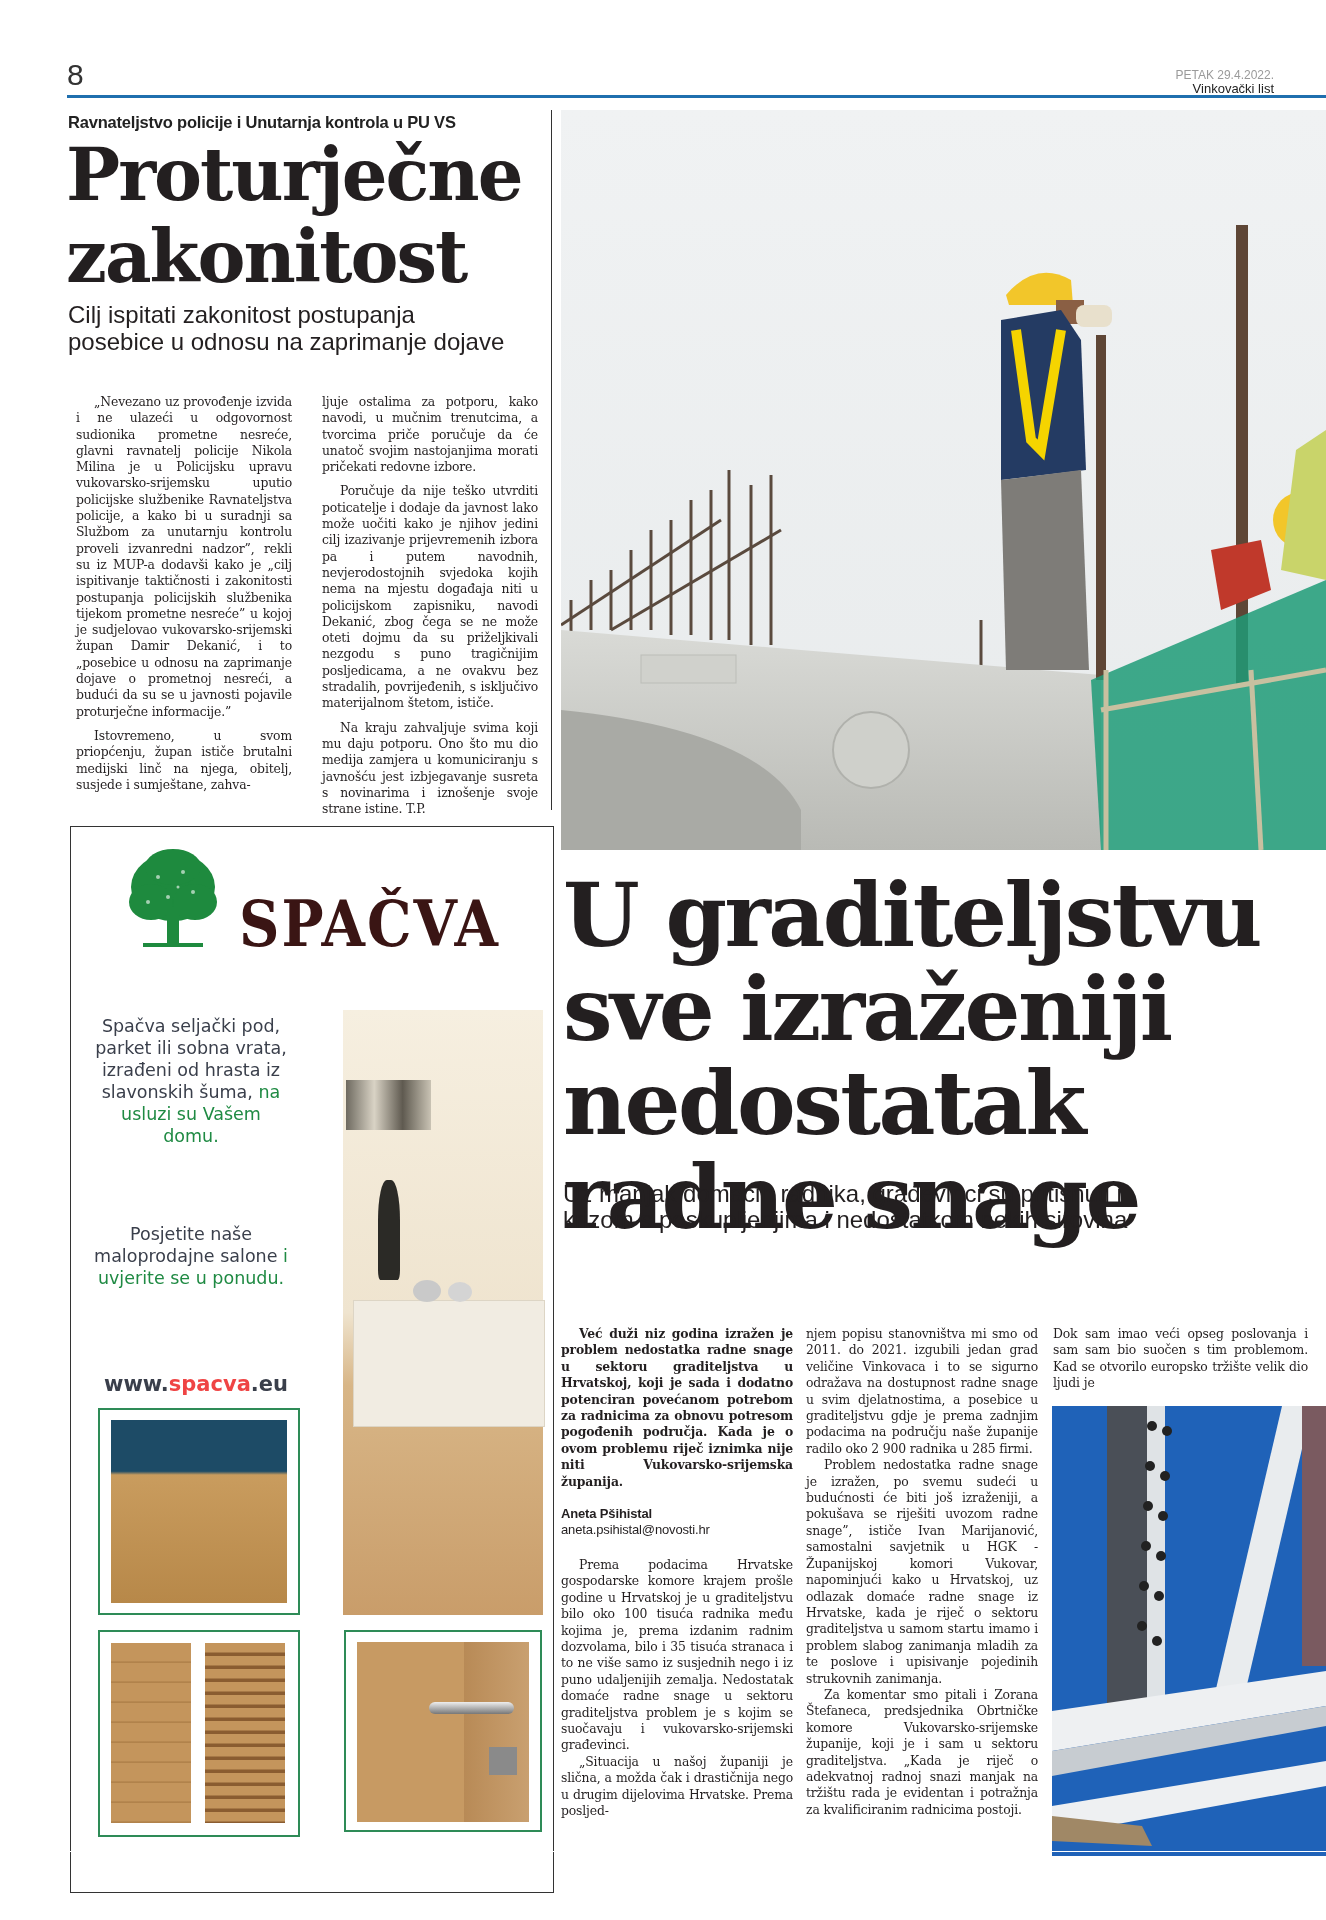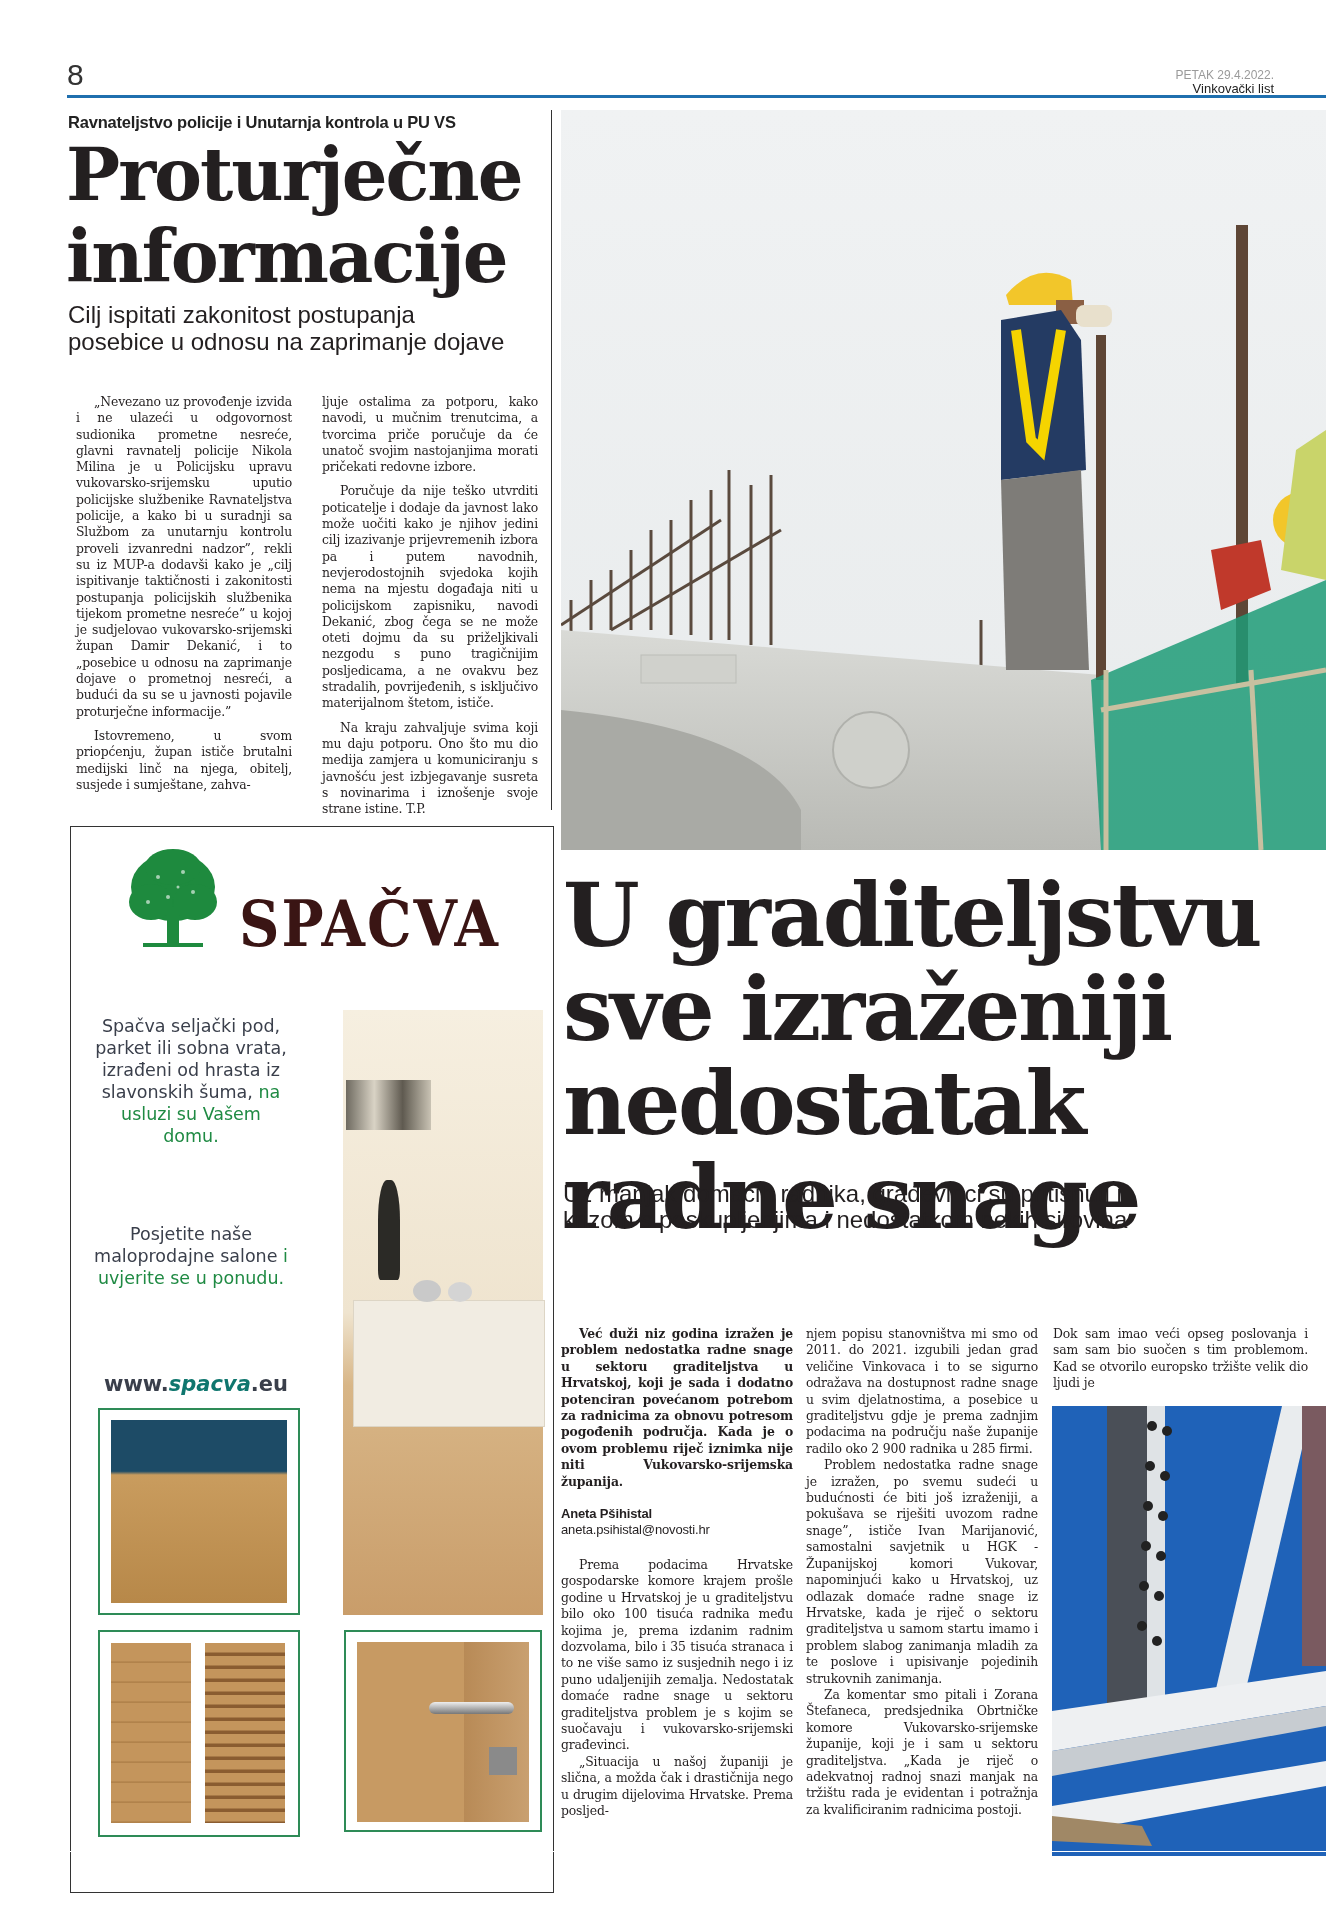--- a/index.html
+++ b/index.html
@@ -23,21 +23,21 @@
 
   
   .photo1 { left:561px; top:110px; width:765px; height:740px; overflow:hidden; background:#eef0f1; }
 
   
   .ad { left:70px; top:826px; width:482px; height:1065px; border:1px solid #333; background:#fff; overflow:hidden; }
   .ad-brand { font-family:"DejaVu Serif", serif; font-weight:bold; font-size:56px; color:#3a1514; letter-spacing:2px; transform:scaleY(1.15); transform-origin:left top; }
   .ad-text { font-family:"DejaVu Sans", sans-serif; font-weight:normal; font-size:17.5px; line-height:22px; text-align:center; color:#3a3f4b; }
   .ad-text .g { color:#1f8a43; }
   .ad-url { font-family:"DejaVu Sans", sans-serif; font-weight:bold; font-size:21px; color:#3a3f4b; text-align:center; }
-  .ad-url .g { color:#0f766e;font-style:italic; }
+  .ad-url .g { color:#ef4444; }
   .frame { border:2px solid #2e8b57; background:#fff; position:absolute; }
 
   
   .title2 { left:563px; top:868px; width:760px; font-family:"DejaVu Serif", serif; font-weight:bold; font-size:88px; line-height:94px; letter-spacing:-2.5px; color:#231f20; }
   .deck2 { left:563px; top:1181px; width:760px; font-family:"Liberation Sans", sans-serif; font-size:24px; line-height:26px; color:#231f20; }
   .body2 { top:1318px; width:232px; font-family:"DejaVu Serif", serif; font-size:12.4px; line-height:16.4px; text-align:justify; color:#231f20; letter-spacing:-0.15px;margin-top:8px; }
   .body2 p { margin:0; text-indent:18px; }
   .body2 p.noindent { text-indent:0; }
   .lead { font-weight:bold; }
   .byline { font-family:"Liberation Sans", sans-serif; font-weight:bold; font-size:13px; margin-top:16px; }
@@ -48,21 +48,21 @@
 <body>
 
 <div class="abs page-num">8</div>
 <div class="abs hdr-date">PETAK 29.4.2022.</div>
 <div class="abs hdr-pub">Vinkovački list</div>
 <div class="abs hdr-rule"></div>
 
 <div class="abs kicker1">Ravnateljstvo policije i Unutarnja kontrola u PU VS</div>
 <div class="abs title1">
   <div>Proturječne</div>
-  <div>informacije</div>
+  <div>zakonitost</div>
 </div>
 <div class="abs deck1">
   <div>Cilj ispitati zakonitost postupanja</div>
   <div>posebice u odnosu na zaprimanje dojave</div>
 </div>
 <div class="abs body1" style="left:68px;">
   <p>„Nevezano uz provođenje izvida i ne ulazeći u odgovornost sudionika prometne nesreće, glavni ravnatelj policije Nikola Milina je u Policijsku upravu vukovarsko-srijemsku uputio policijske službenike Ravnateljstva policije, a kako bi u suradnji sa Službom za unutarnju kontrolu proveli izvanredni nadzor”, rekli su iz MUP-a dodavši kako je „cilj ispitivanje taktičnosti i zakonitosti postupanja policijskih službenika tijekom prometne nesreće” u kojoj je sudjelovao vukovarsko-srijemski župan Damir Dekanić, i to „posebice u odnosu na zaprimanje dojave o prometnoj nesreći, a budući da su se u javnosti pojavile proturječne informacije.”</p>
   <p>Istovremeno, u svom priopćenju, župan ističe brutalni medijski linč na njega, obitelj, susjede i sumještane, zahva-</p>
 </div>
 <div class="abs body1" style="left:314px;">

